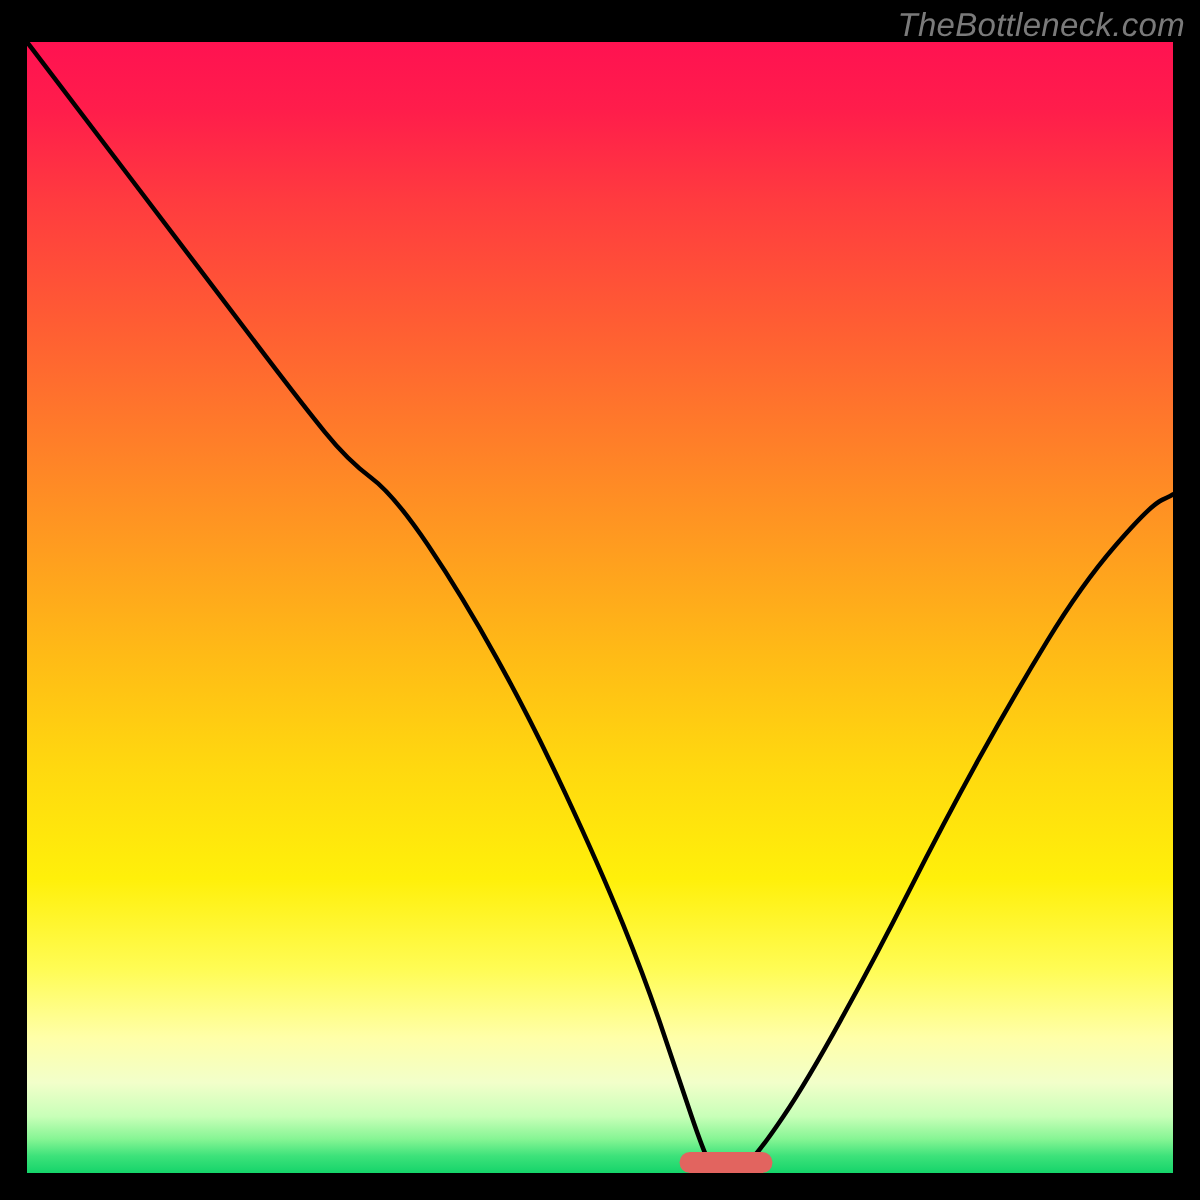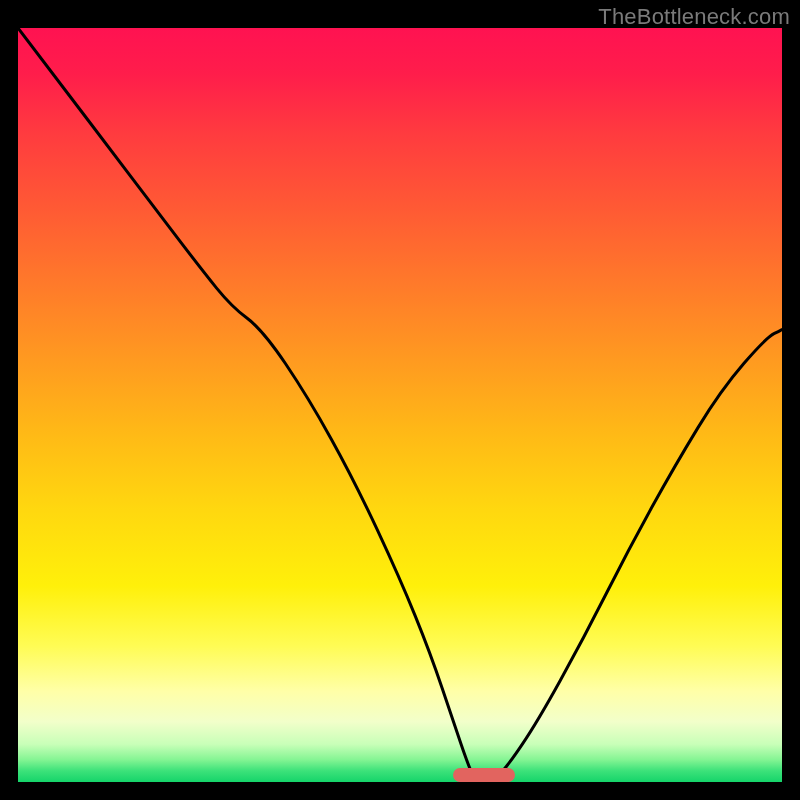--- a/index.html
+++ b/index.html
@@ -9,20 +9,21 @@
     height: 800px;
     background: #000;
     overflow: hidden;
     font-family: Arial, Helvetica, sans-serif;
   }
   .frame {
     position: relative;
     width: 800px;
     height: 800px;
     background: #000;
+    font-style: italic;
   }
   .watermark {
     position: absolute;
     top: 4px;
     right: 10px;
     color: #7a7a7a;
     font-size: 22px;
     font-weight: 500;
     letter-spacing: 0.2px;
     z-index: 10;

